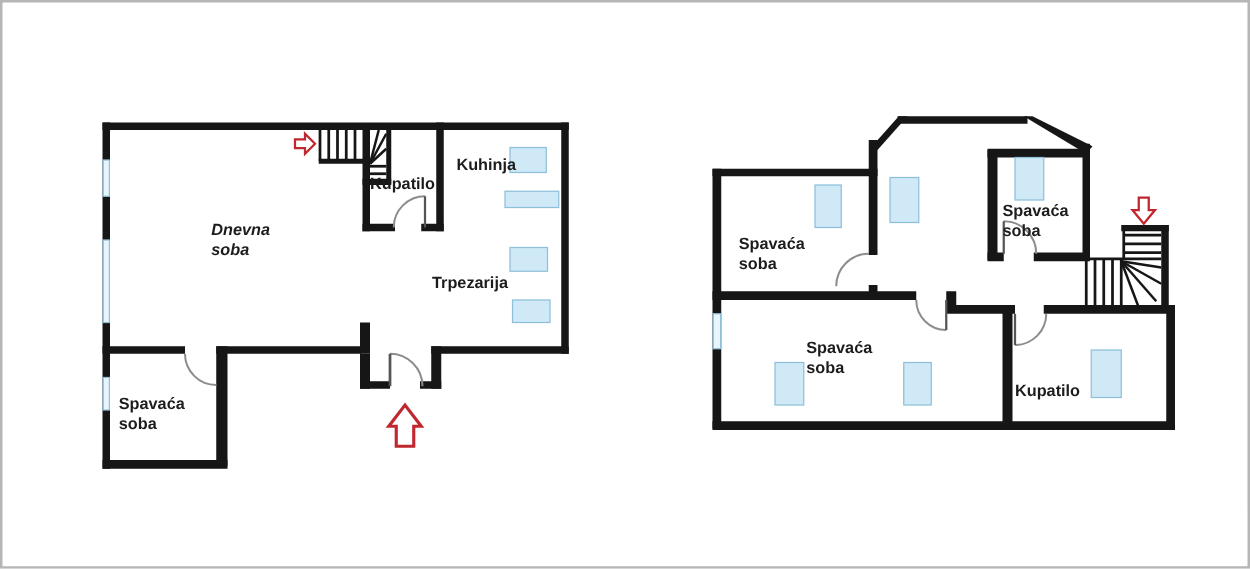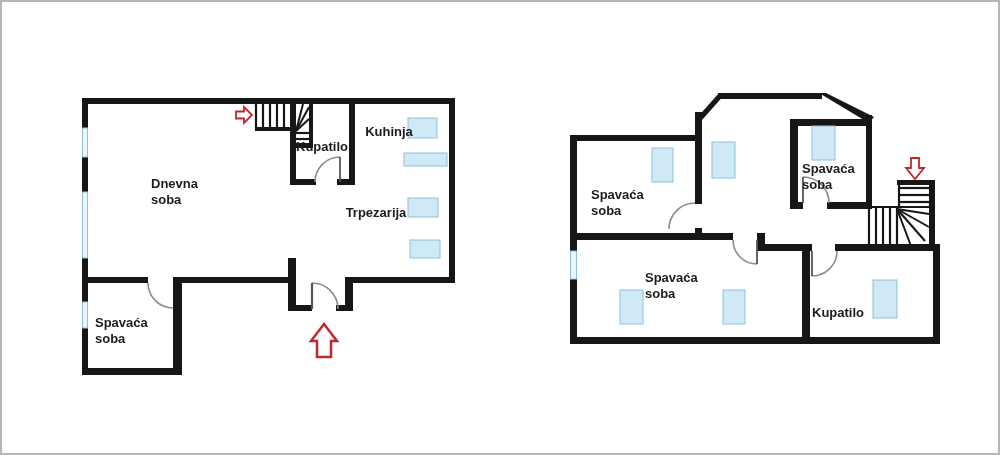--- a/index.html
+++ b/index.html
@@ -156,24 +156,24 @@
     <rect x="873" y="280" width="24" height="38"></rect>
   </g>
 
   <g fill="#ffffff" stroke="#c0272e" stroke-linejoin="miter">
     <polygon stroke-width="1.8" points="236,111.5 244,111.5 244,107 252,115 244,123 244,118.5 236,118.5"></polygon>
     <polygon stroke-width="2.5" points="317,357 317,341 311,341 324,324 337,341 331,341 331,357"></polygon>
     <polygon stroke-width="1.8" points="911,158 919,158 919,168 924,168 915,179 906,168 911,168"></polygon>
   </g>
 </svg>
 
-  <div class="room-label w70" style="left:187px;top:192px;">Dnevna soba</div>
+  <div class="room-label w70" style="left:205px;top:192px;font-style:italic;">Dnevna soba</div>
   <div class="room-label nowrap" style="left:322px;top:147px;">Kupatilo</div>
   <div class="room-label nowrap" style="left:389px;top:132px;">Kuhinja</div>
-  <div class="room-label nowrap" style="left:376px;top:213px;">Trpezarija</div>
+  <div class="room-label nowrap" style="left:376px;top:226px;">Trpezarija</div>
   <div class="room-label w70" style="left:131px;top:331px;">Spavaća soba</div>
 
   <div class="room-label w70" style="left:627px;top:203px;">Spavaća soba</div>
   <div class="room-label w70" style="left:838px;top:177px;">Spavaća soba</div>
   <div class="room-label w70" style="left:681px;top:286px;">Spavaća soba</div>
   <div class="room-label nowrap" style="left:838px;top:313px;">Kupatilo</div>
 
 </div>
 
 </body></html>

